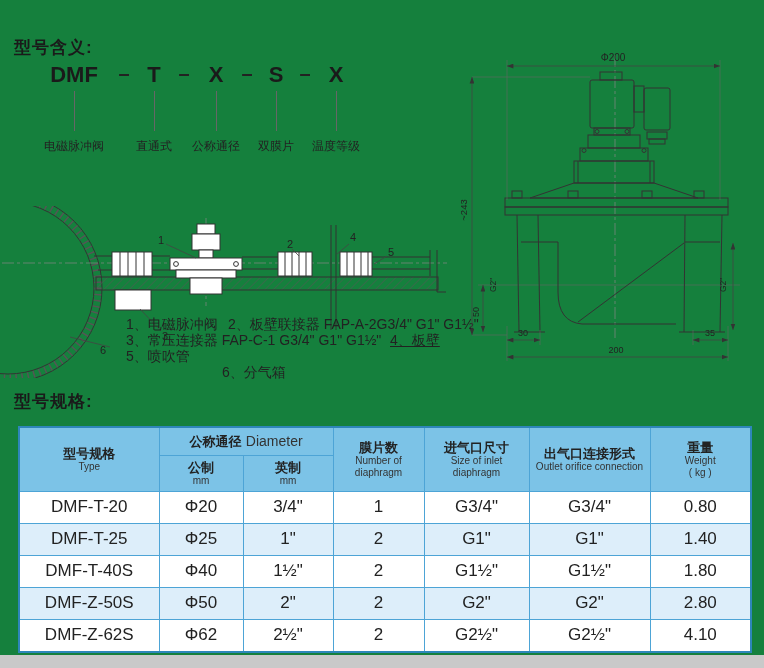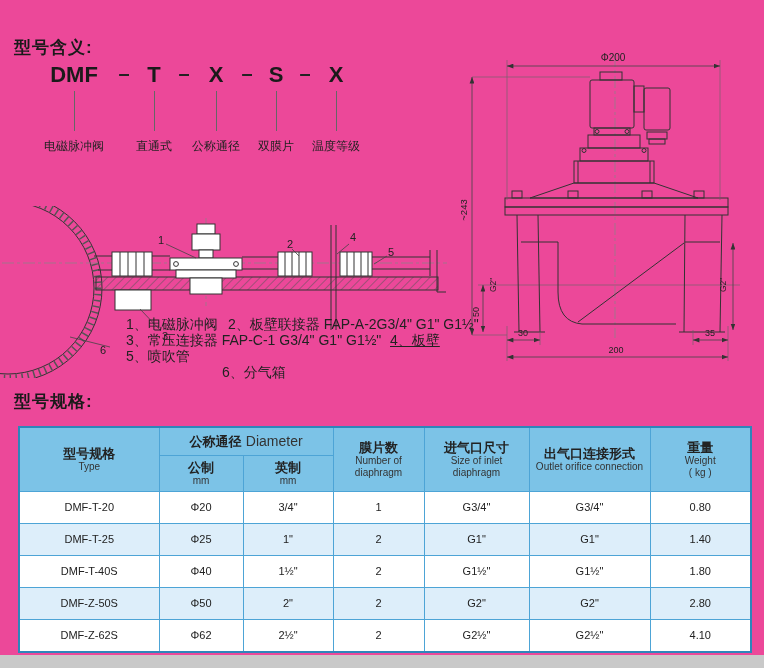--- a/index.html
+++ b/index.html
@@ -1,16 +1,16 @@
 <!DOCTYPE html>
 <html><head>
 <meta charset="utf-8">
 <style>
   html,body{margin:0;padding:0;background:#fff;}
-  .page{position:relative;width:764px;height:668px;background:#ec4899;overflow:hidden;
+  .page{position:relative;width:764px;height:668px;background:#15803d;overflow:hidden;
         font-family:"Liberation Sans","DejaVu Sans",sans-serif;color:#1a1a1a;}
   .sec-title{position:absolute;font-size:17px;font-weight:bold;letter-spacing:1px;}
 
   
   .code-grid{position:absolute;left:38px;top:62px;display:grid;
              grid-template-columns:72px 28px 32px 28px 36px 26px 32px 26px 36px;}
   .code-letter{grid-row:1;font-size:22px;font-weight:bold;text-align:center;}
   .code-dash{grid-row:1;font-size:20px;font-weight:bold;text-align:center;color:#222;}
   .code-line{grid-row:2;width:1px;height:40px;background:#666;justify-self:center;margin-top:3px;}
   .code-label{grid-row:3;font-size:12px;white-space:nowrap;justify-self:center;margin-top:7px;color:#222;}
@@ -30,21 +30,21 @@
   .spec-table{position:absolute;left:18px;top:426px;width:732px;border-collapse:collapse;
               table-layout:fixed;border:2px solid #2e86ba;}
   .spec-table th,.spec-table td{border:1px solid #4da4d6;text-align:center;vertical-align:middle;padding:0 2px;}
   .spec-table th{background:#7cc3e7;}
   .th-cn{font-size:13px;font-weight:bold;color:#222;display:block;line-height:15px;}
   .th-cn-inline{font-size:13px;font-weight:bold;color:#222;}
   .th-en{font-size:10px;font-weight:normal;color:#333;display:block;line-height:12px;}
   .th-en-inline{font-size:14px;font-weight:normal;color:#333;}
   .tier1{height:28px;padding-left:12px;}
   .tier2{height:36px;}
-  .spec-table tbody td{height:31px;font-size:11px;color:#222;background:#ffffff;}
+  .spec-table tbody td{height:31px;font-size:17px;color:#222;background:#ffffff;}
   .spec-table tbody tr:nth-child(even) td{background:#ddeefa;}
 
   .bottom-band{position:absolute;left:0;top:655px;width:764px;height:13px;background:#c9c9c9;}
 </style>
 </head>
 <body>
 
 <div class="page">
 
   <div class="sec-title" style="left:14px;top:36px;">型号含义:</div>

